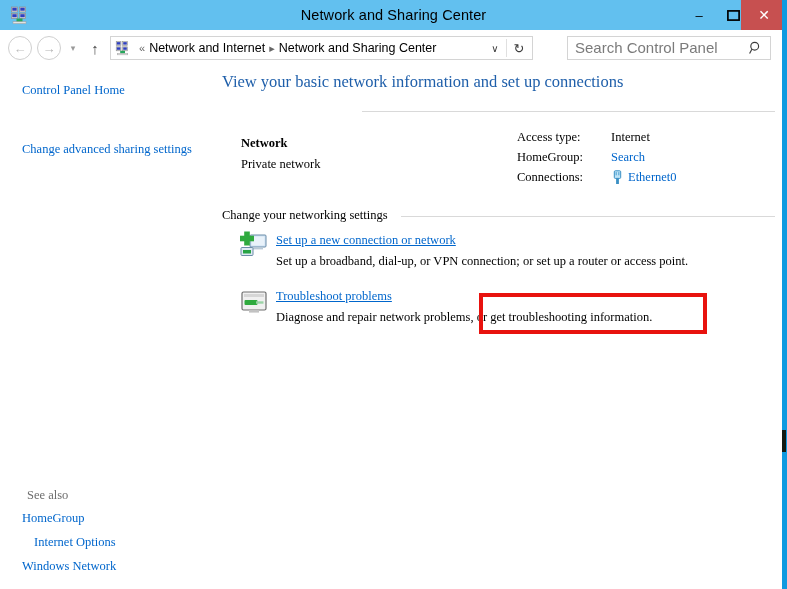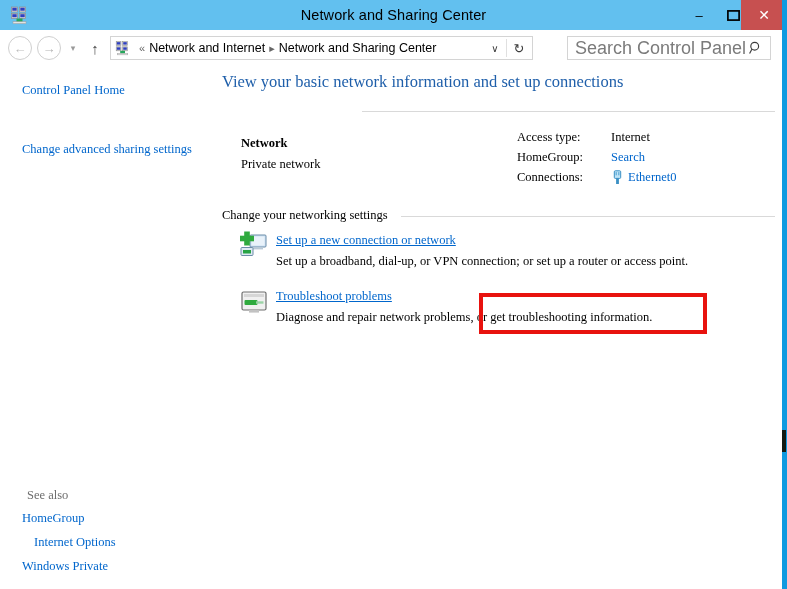--- a/index.html
+++ b/index.html
@@ -151,21 +151,21 @@
     left: 567px; top: 6px;
     width: 204px; height: 24px;
     border: 1px solid #d4d4d4;
     box-sizing: border-box;
     background: #ffffff;
   }
   #search-input-text {
     position: absolute;
     left: 7px; top: 0;
     height: 22px; line-height: 22px;
-    font-size: 18px;
+    font-size: 15px;
     color: #7b7b7b;
   }
   #search-icon {
     position: absolute;
     right: 6px; top: 3px;
     width: 16px; height: 16px;
   }
 
   
   #content {
@@ -433,21 +433,21 @@
 
   <div id="content">
 
     <div id="sidebar">
       <div class="side-link" id="side-cp-home">Control Panel Home</div>
       <div class="side-link" id="side-advanced">Change advanced sharing settings</div>
 
       <div id="see-also-label">See also</div>
       <div class="side-link" id="see-homegroup">HomeGroup</div>
       <div class="side-link" id="see-internet">Internet Options</div>
-      <div class="side-link" id="see-firewall">Windows Private</div>
+      <div class="side-link" id="see-firewall">Windows Network</div>
     </div>
 
     <div id="main">
 
       <div id="page-heading">View your basic network information and set up connections</div>
 
       <div class="section-rule" id="sec-active-rule"></div>
 
       <div id="net-name">Network</div>
       <div id="net-type">Private network</div>

